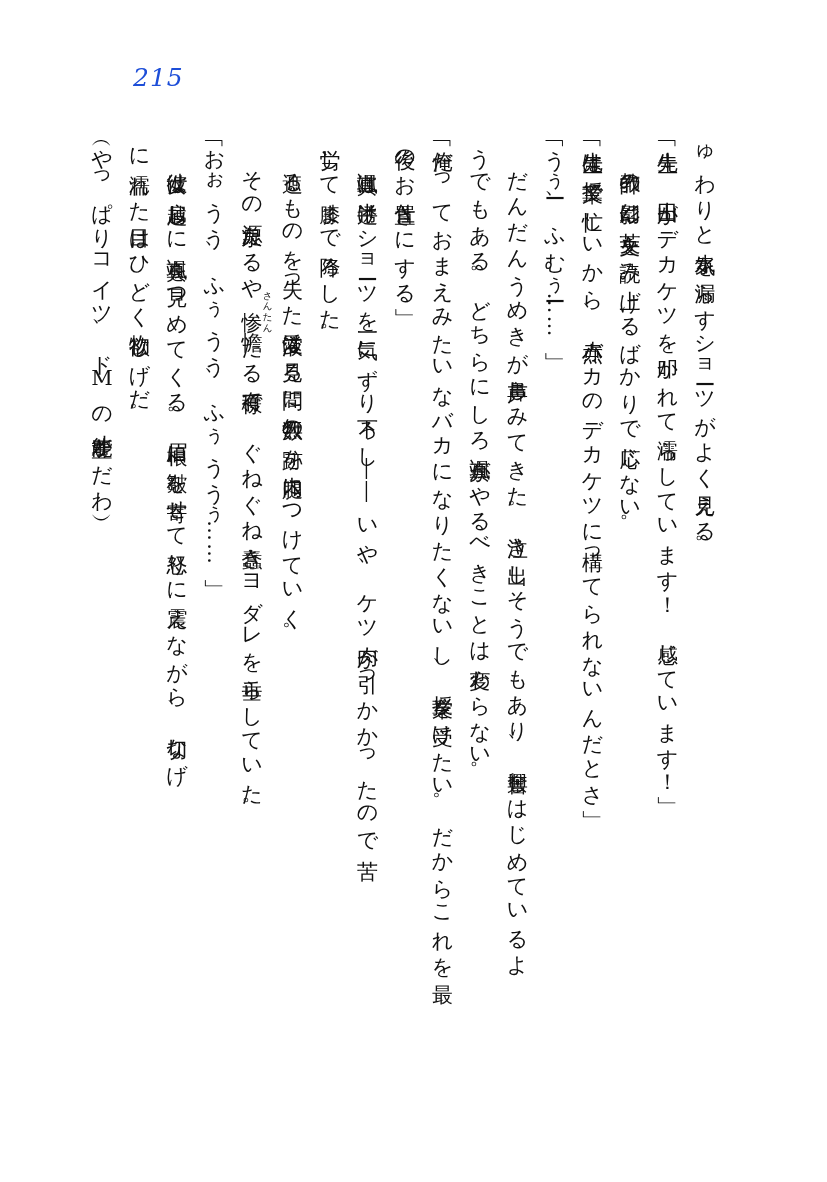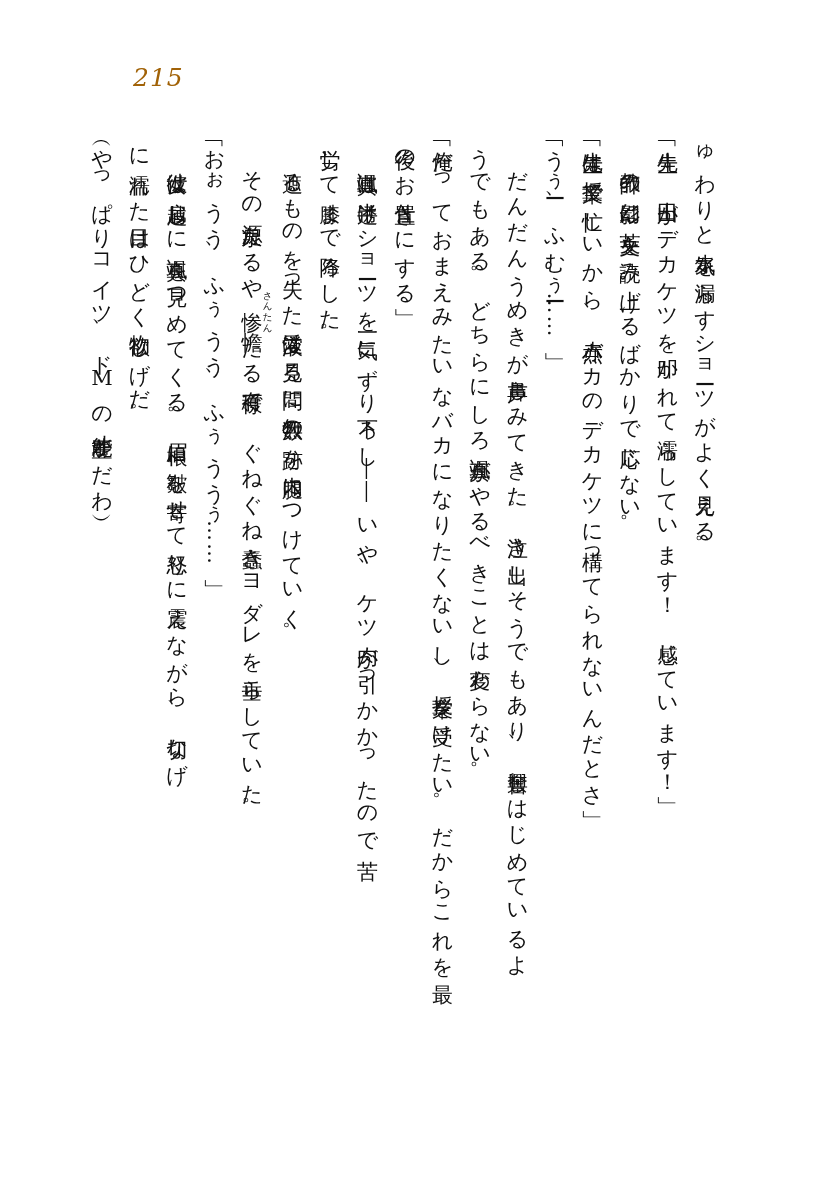--- a/index.html
+++ b/index.html
@@ -13,21 +13,21 @@
     font-family: "DejaVu Serif", "Liberation Serif", serif;
     overflow: hidden;
   }
   .page-number {
     position: absolute;
     top: 63px;
     left: 133px;
     font-size: 25px;
     font-style: italic;
     letter-spacing: 1px;
-    color: #a16207;
+    color: #1d4ed8;
   }
   .text-block {
     position: absolute;
     top: 133px;
     right: 104px;
     height: 930px;
     writing-mode: vertical-rl;
     text-orientation: mixed;
     font-size: 21px;
     letter-spacing: 2px;

